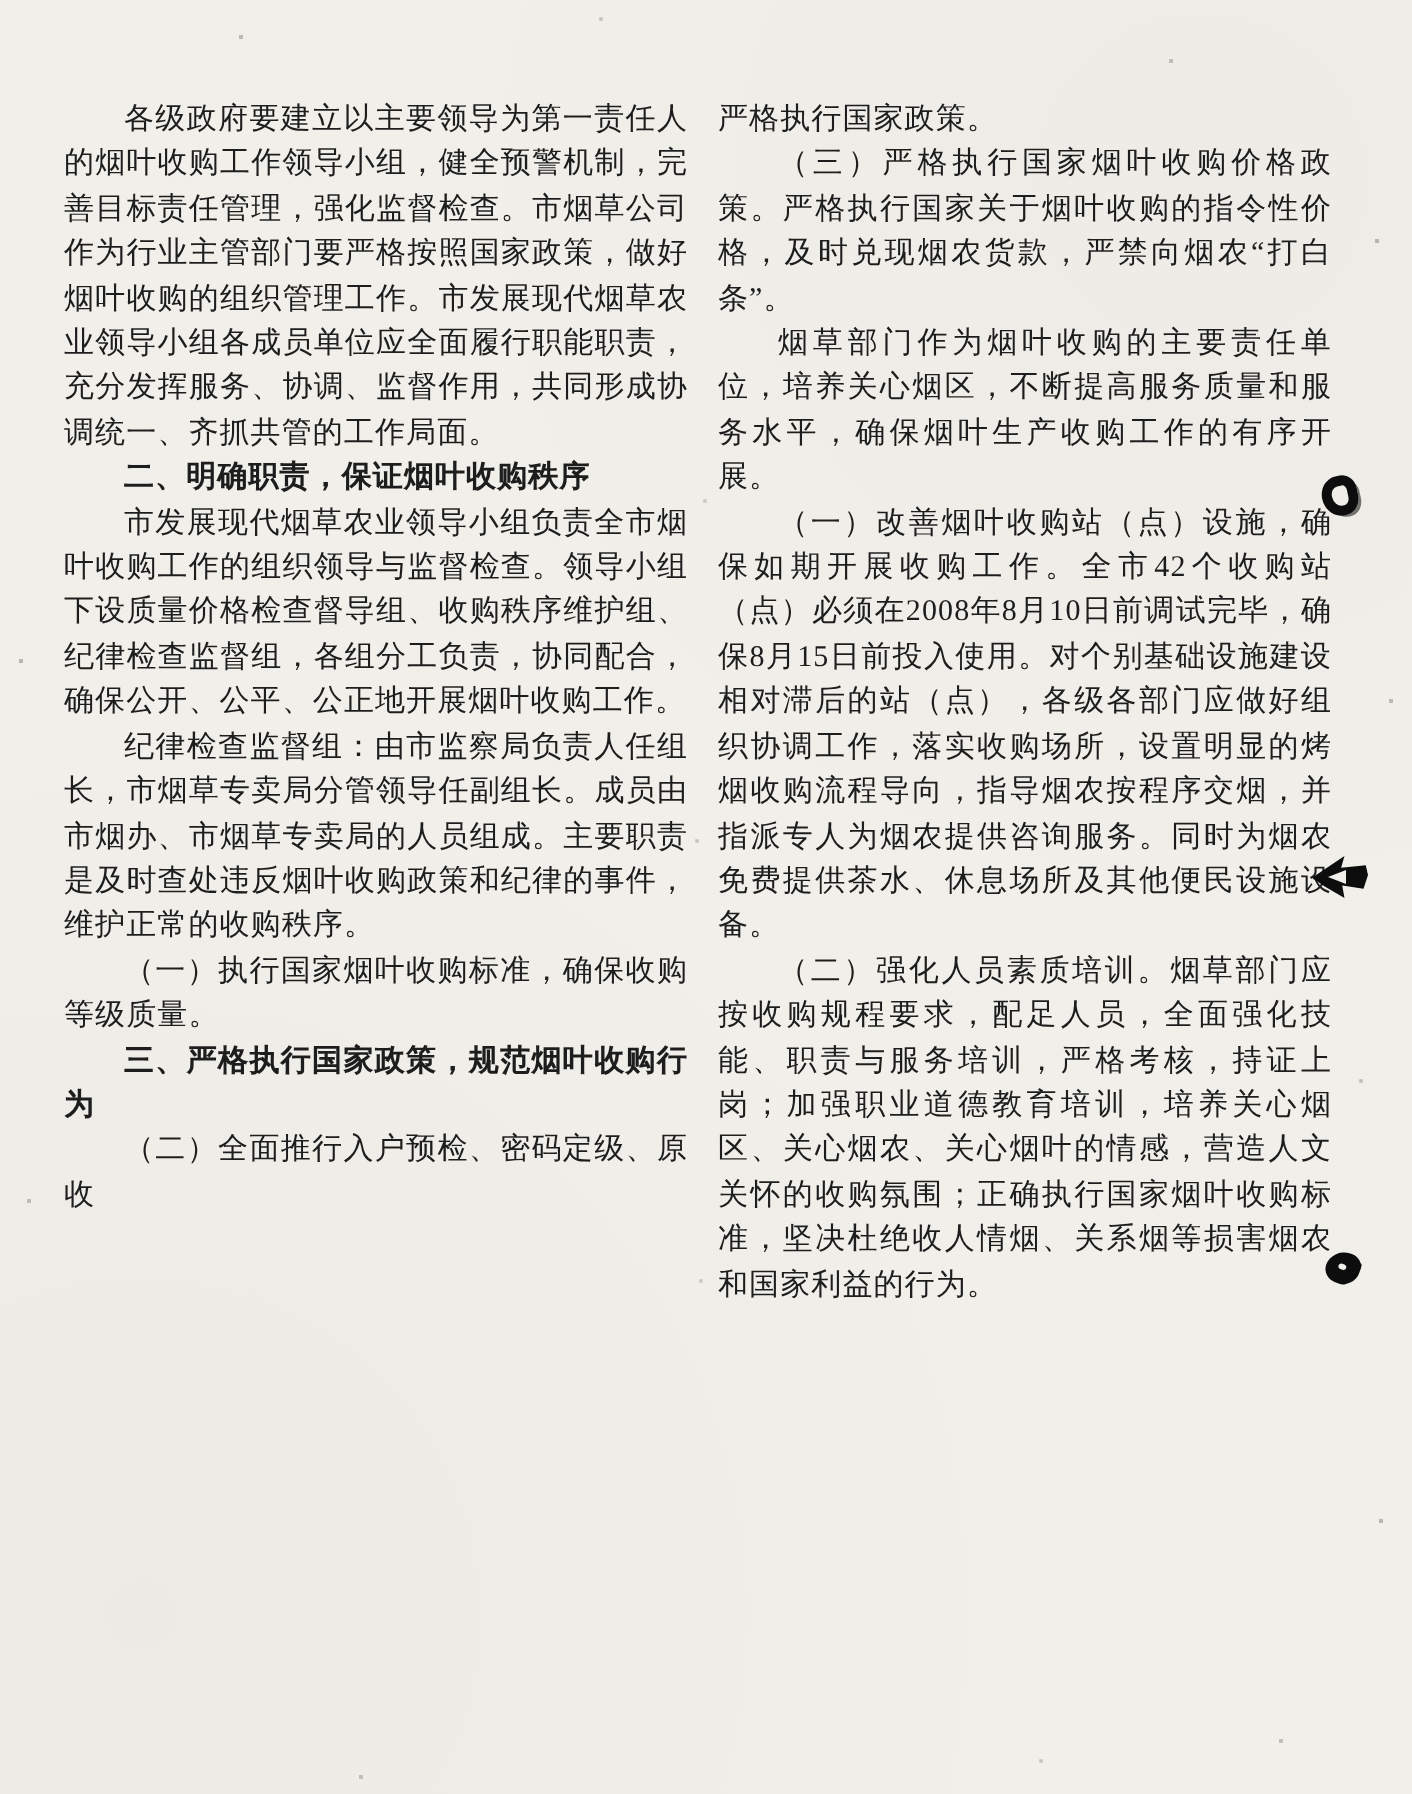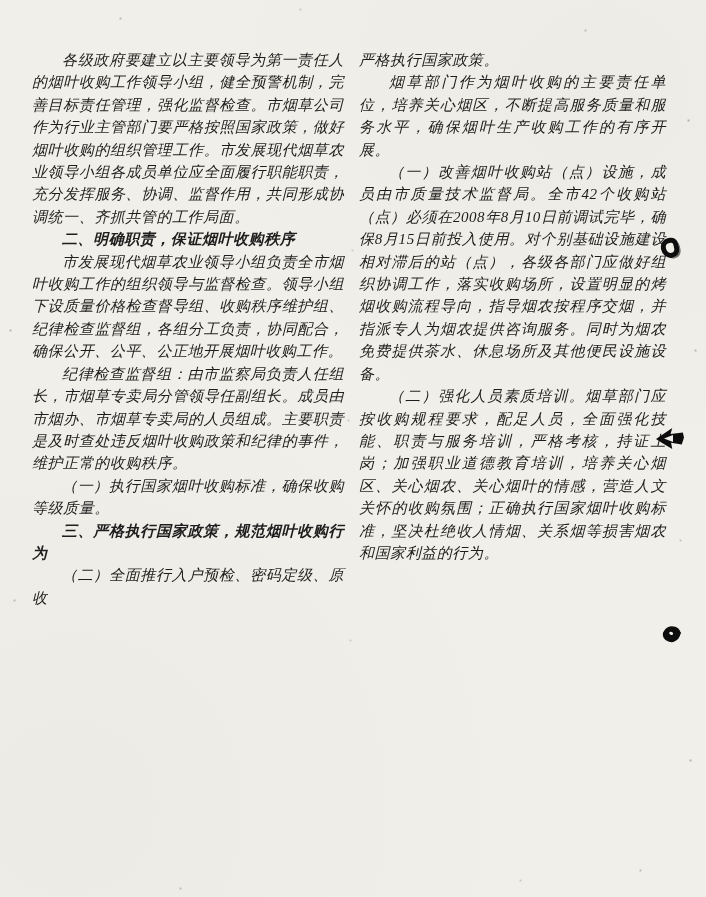--- a/index.html
+++ b/index.html
@@ -32,21 +32,20 @@
     text-align: justify;
   }
   .col-left  { left: 32px;  width: 312px; }
   .col-right { left: 359px; width: 307px; }
   .block {
     font-size: 15px;
     line-height: 22.4px;
     letter-spacing: 0.55px;
     text-indent: 2em;
     word-break: break-all;
-    font-style: italic;
   }
   .block.heading { font-weight: bold; }
   .block.noindent { text-indent: 0; }
 
   
   .blot { position: absolute; }
   .blot-ring {
     left: 661px; top: 238px;
     width: 8px; height: 10px;
     border: 5px solid #0d0d0d;
@@ -120,21 +119,22 @@
       <div class="block para">各级政府要建立以主要领导为第一责任人的烟叶收购工作领导小组，健全预警机制，完善目标责任管理，强化监督检查。市烟草公司作为行业主管部门要严格按照国家政策，做好烟叶收购的组织管理工作。市发展现代烟草农业领导小组各成员单位应全面履行职能职责，充分发挥服务、协调、监督作用，共同形成协调统一、齐抓共管的工作局面。</div>
       <div class="block heading">二、明确职责，保证烟叶收购秩序</div>
       <div class="block para">市发展现代烟草农业领导小组负责全市烟叶收购工作的组织领导与监督检查。领导小组下设质量价格检查督导组、收购秩序维护组、纪律检查监督组，各组分工负责，协同配合，确保公开、公平、公正地开展烟叶收购工作。</div>
       <div class="block para">纪律检查监督组：由市监察局负责人任组长，市烟草专卖局分管领导任副组长。成员由市烟办、市烟草专卖局的人员组成。主要职责是及时查处违反烟叶收购政策和纪律的事件，维护正常的收购秩序。</div>
       <div class="block para">（一）执行国家烟叶收购标准，确保收购等级质量。</div>
       <div class="block heading">三、严格执行国家政策，规范烟叶收购行为</div>
       <div class="block para">（二）全面推行入户预检、密码定级、原收</div>
     </div>
   <div class="col col-right">
       <div class="block para noindent">严格执行国家政策。</div>
+      <div class="block para">（三）严格执行国家烟叶收购价格政策。严格执行国家关于烟叶收购的指令性价格，及时兑现烟农货款，严禁向烟农“打白条”。</div>
       <div class="block para">烟草部门作为烟叶收购的主要责任单位，培养关心烟区，不断提高服务质量和服务水平，确保烟叶生产收购工作的有序开展。</div>
-      <div class="block para">（一）改善烟叶收购站（点）设施，成员由市质量技术监督局。全市42个收购站（点）必须在2008年8月10日前调试完毕，确保8月15日前投入使用。对个别基础设施建设相对滞后的站（点），各级各部门应做好组织协调工作，落实收购场所，设置明显的烤烟收购流程导向，指导烟农按程序交烟，并指派专人为烟农提供咨询服务。同时为烟农免费提供茶水、休息场所及其他便民设施设备。</div>
+      <div class="block para">（一）改善烟叶收购站（点）设施，确保如期开展收购工作。全市42个收购站（点）必须在2008年8月10日前调试完毕，确保8月15日前投入使用。对个别基础设施建设相对滞后的站（点），各级各部门应做好组织协调工作，落实收购场所，设置明显的烤烟收购流程导向，指导烟农按程序交烟，并指派专人为烟农提供咨询服务。同时为烟农免费提供茶水、休息场所及其他便民设施设备。</div>
       <div class="block para">（二）强化人员素质培训。烟草部门应按收购规程要求，配足人员，全面强化技能、职责与服务培训，严格考核，持证上岗；加强职业道德教育培训，培养关心烟区、关心烟农、关心烟叶的情感，营造人文关怀的收购氛围；正确执行国家烟叶收购标准，坚决杜绝收人情烟、关系烟等损害烟农和国家利益的行为。</div>
     </div>
   <div class="blot blot-ring"></div>
   <div class="blot blot-arrow"></div>
   <div class="blot blot-splat"></div>
   <div class="speckles"></div>
 </div>
 
 </body></html>

